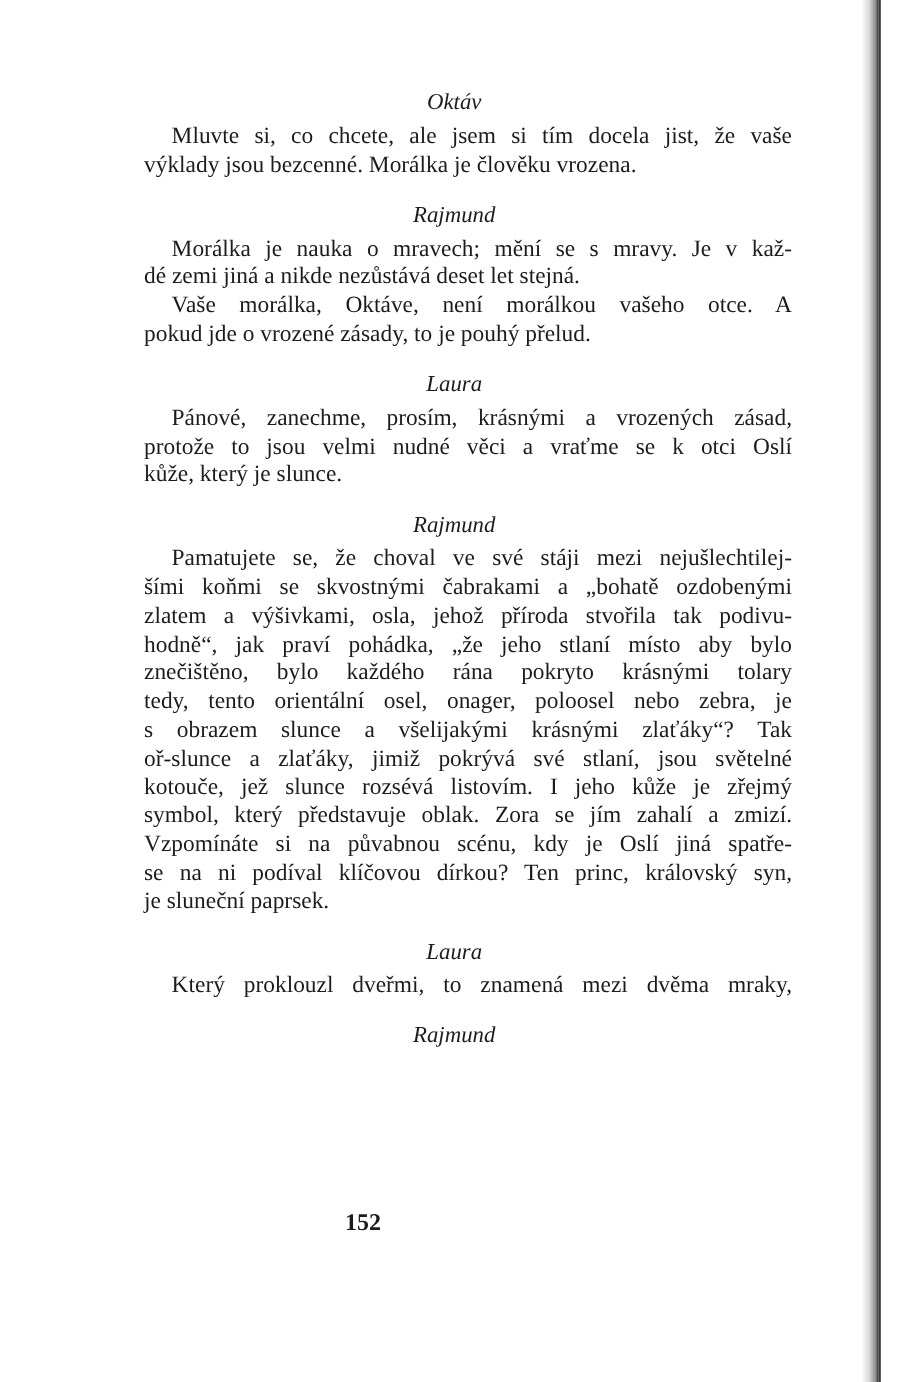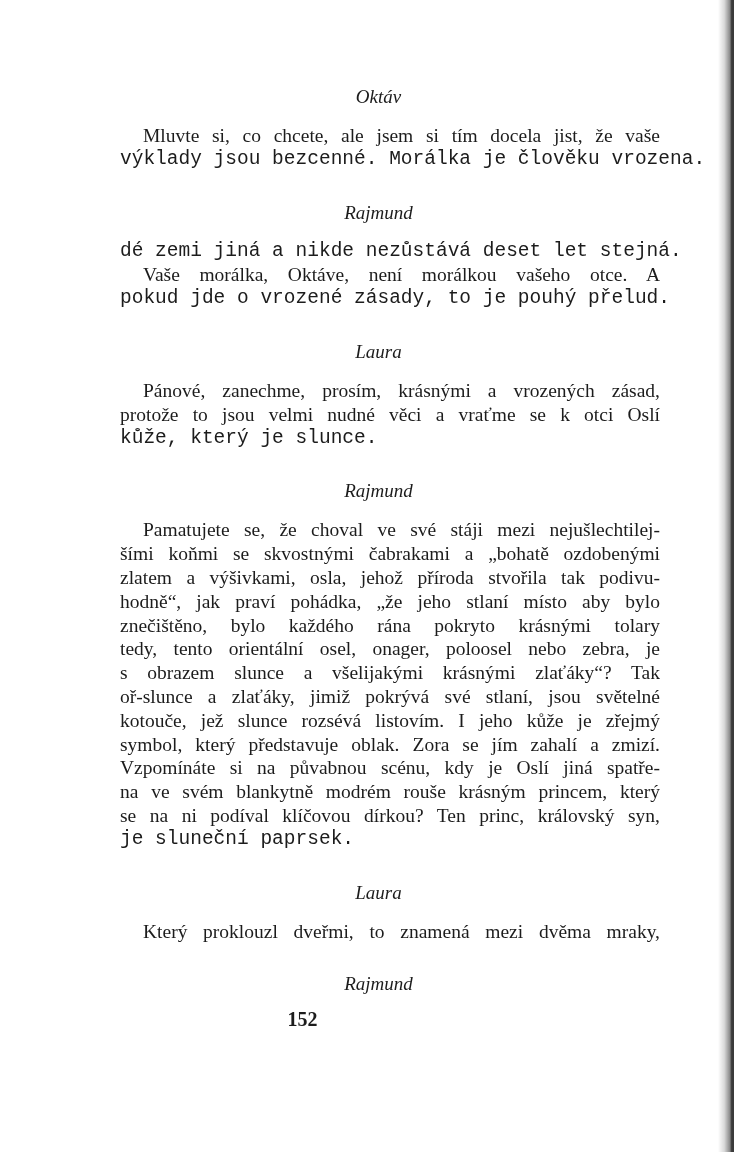--- a/index.html
+++ b/index.html
@@ -36,40 +36,39 @@
       left: 97px;
       width: 563px;
       top: 70px;
       font-size: 19.5px;
       line-height: 23.8px;
     }
     .speaker {
       text-align: center;
       font-style: italic;
       font-size: 19px;
-      margin: 15px;
+      margin: 4px;
       padding: 0;
       height: 24px;
       line-height: 24px;
     }
     .speech {
       margin: 0;
       text-align: justify;
       text-indent: 23px;
       hyphens: manual;
     }
     .line {
       display: block;
       text-align: justify;
       text-align-last: justify;
       white-space: nowrap;
     }
     .line.last {
       text-align-last: left;
-      font-family: Liberation Mono, monospace;
     }
     .line.indent {
       padding-left: 23px;
     }
     .gap { height: 14px; }
     .page-number {
       position: absolute;
       top: 1008px;
       left: 0;
       width: 605px;
@@ -89,20 +88,21 @@
   <div class="speaker">Oktáv</div>
   <div class="speech">
     <span class="line indent">Mluvte si, co chcete, ale jsem si tím docela jist, že vaše</span>
     <span class="line last">výklady jsou bezcenné. Morálka je člověku vrozena.</span>
   </div>
 
   <div class="gap"></div>
 
   <div class="speaker">Rajmund</div>
   <div class="speech">
+    <span class="line indent">Morálka je nauka o mravech; mění se s mravy. Je v kaž-</span>
     <span class="line last">dé zemi jiná a nikde nezůstává deset let stejná.</span>
     <span class="line indent">Vaše morálka, Oktáve, není morálkou vašeho otce. A</span>
     <span class="line last">pokud jde o vrozené zásady, to je pouhý přelud.</span>
   </div>
 
   <div class="gap"></div>
 
   <div class="speaker">Laura</div>
   <div class="speech">
     <span class="line indent">Pánové, zanechme, prosím, krásnými a vrozených zásad,</span>
@@ -118,21 +118,20 @@
     <span class="line">šími koňmi se skvostnými čabrakami a „bohatě ozdobenými</span>
     <span class="line">zlatem a výšivkami, osla, jehož příroda stvořila tak podivu-</span>
     <span class="line">hodně“, jak praví pohádka, „že jeho stlaní místo aby bylo</span>
     <span class="line">znečištěno, bylo každého rána pokryto krásnými tolary</span>
     <span class="line">tedy, tento orientální osel, onager, poloosel nebo zebra, je</span>
     <span class="line">s obrazem slunce a všelijakými krásnými zlaťáky“? Tak</span>
     <span class="line">oř-slunce a zlaťáky, jimiž pokrývá své stlaní, jsou světelné</span>
     <span class="line">kotouče, jež slunce rozsévá listovím. I jeho kůže je zřejmý</span>
     <span class="line">symbol, který představuje oblak. Zora se jím zahalí a zmizí.</span>
     <span class="line">Vzpomínáte si na půvabnou scénu, kdy je Oslí jiná spatře-</span>
-    <span class="line">na ve svém blankytně modrém rouše krásným princem, který</span>
     <span class="line">se na ni podíval klíčovou dírkou? Ten princ, královský syn,</span>
     <span class="line last">je sluneční paprsek.</span>
   </div>
 
   <div class="gap"></div>
 
   <div class="speaker">Laura</div>
   <div class="speech">
     <span class="line indent">Který proklouzl dveřmi, to znamená mezi dvěma mraky,</span>
   </div>

